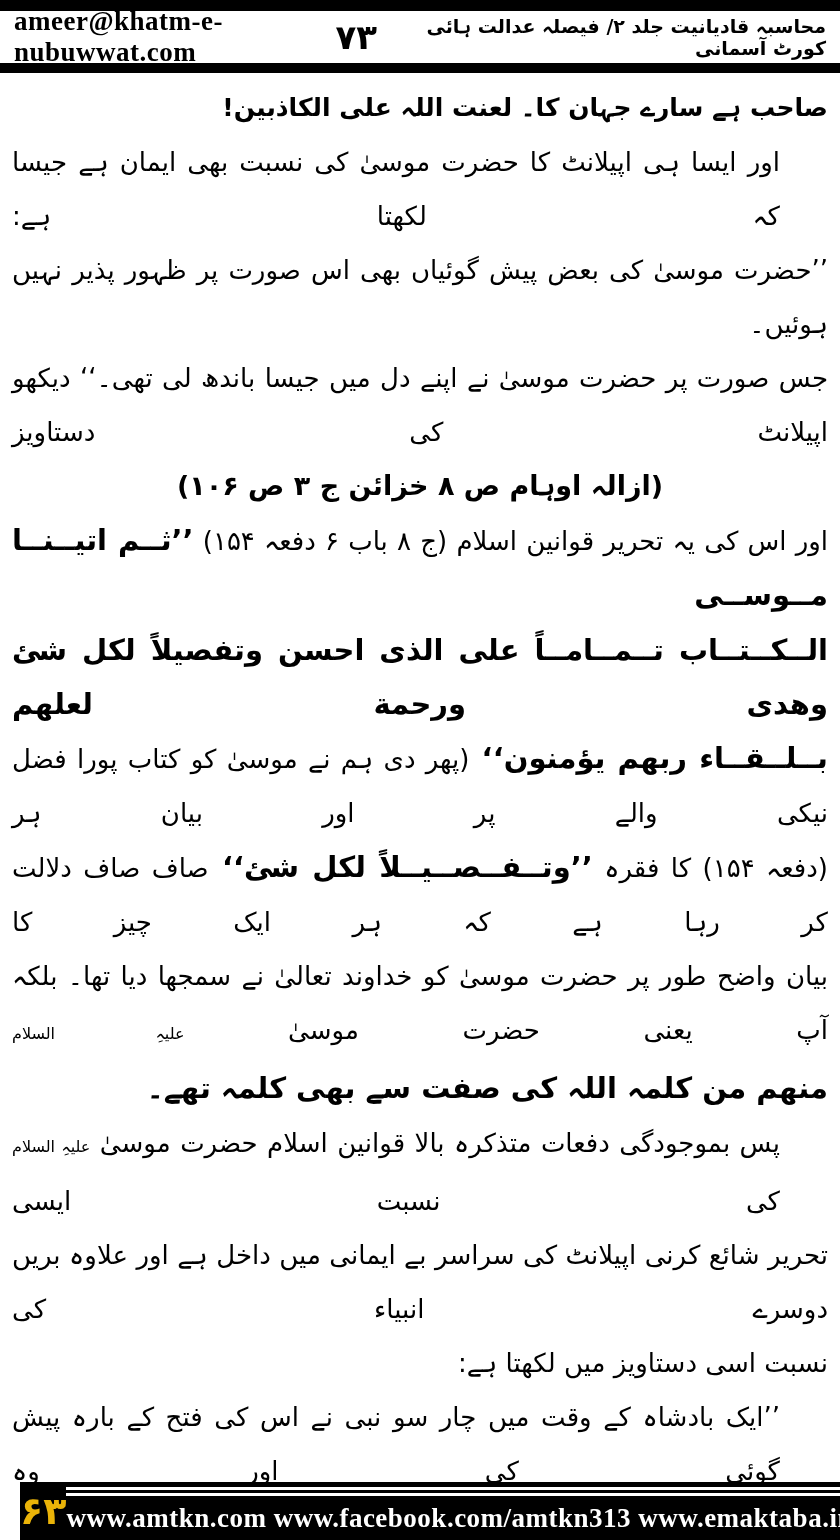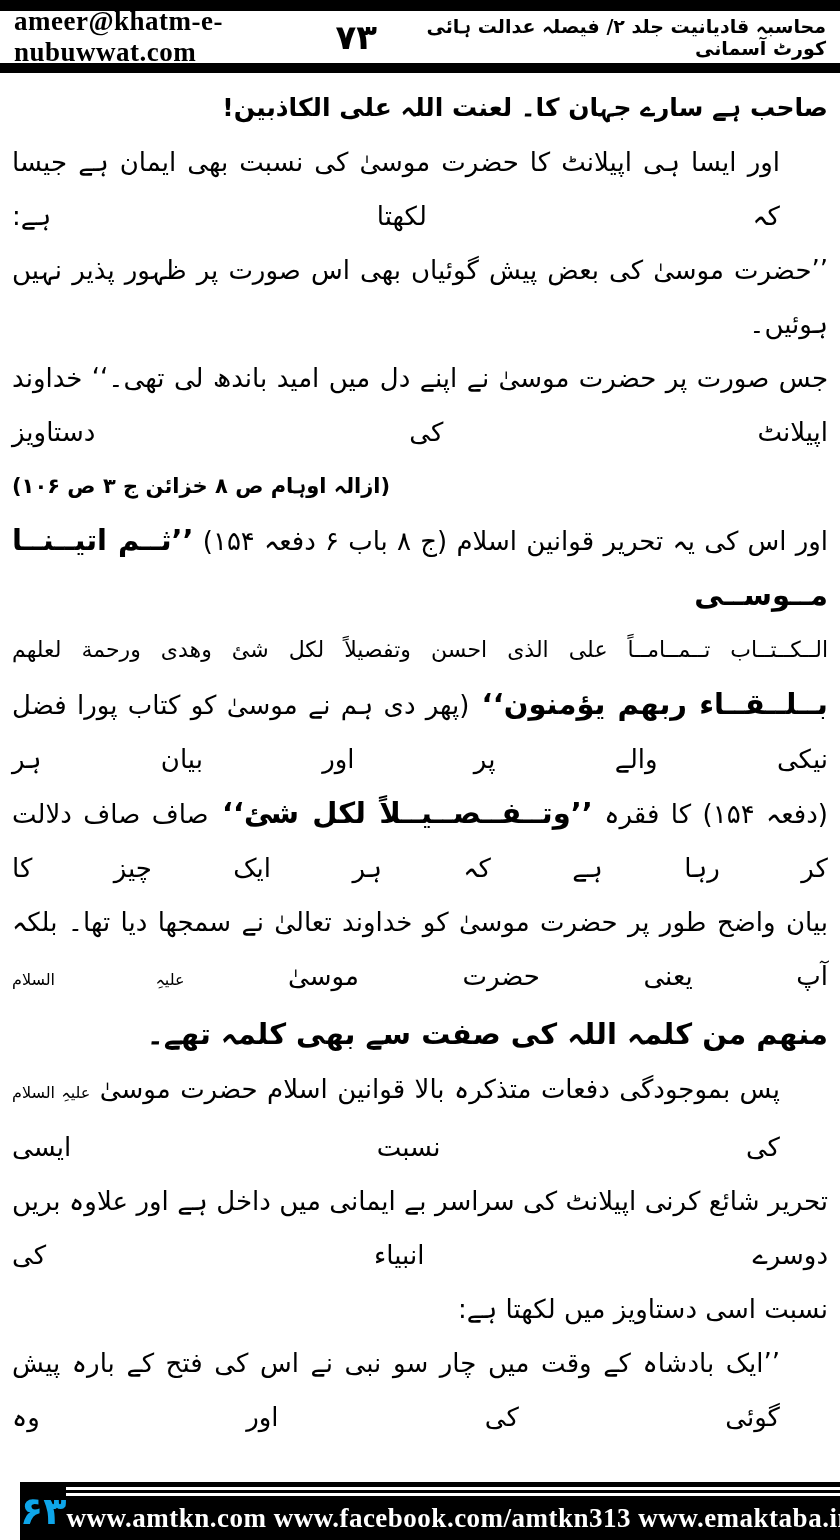--- a/index.html
+++ b/index.html
@@ -37,31 +37,31 @@
   .line{
     direction:rtl;
     font-size:26px;line-height:54px;
     color:#000;
   }
   .just{text-align:justify;text-align-last:justify;}
   .right{text-align:right;}
   .lead{font-weight:bold;font-size:25px;text-align:right;}
   .indent1{padding-right:48px;}
   .ar{font-weight:bold;font-size:29px;}
-  .ar-line{font-weight:normal;font-size:22px;}
+  .ar-line{font-weight:bold;font-size:29px;}
   .sm{font-size:16px;}
-  .cite{font-size:21px;text-align:left;font-weight:bold;}
+  .cite{font-size:27px;text-align:center;font-weight:bold;}
   
   .footer{
     position:absolute;left:0;bottom:0;width:840px;height:58px;
     display:flex;background:#fff;
   }
   .badge{
     margin-left:20px;width:82px;height:58px;background:#000;
-    color:#0ea5e9;font-family:"DejaVu Sans",sans-serif;
+    color:#eab308;font-family:"DejaVu Sans",sans-serif;
     font-size:38px;font-weight:bold;
     display:flex;align-items:center;justify-content:center;
     direction:rtl;
   }
   .footer-main{flex:1;display:flex;flex-direction:column;}
   .f-rule-a{height:5px;background:#000;}
   .f-gap{height:3px;background:#fff;}
   .f-rule-b{height:3px;background:#000;}
   .url-bar{
     flex:1;background:#000;color:#fff;margin-top:3px;
@@ -84,21 +84,21 @@
       <span class="page-num">۷۳</span>
     </div>
   </div>
 
   <div class="header-rule"></div>
 
   <main class="body">
       <div class="line lead"><span>صاحب ہے سارے جہان کا۔ لعنت اللہ علی الکاذبین!</span></div>
       <div class="line just indent1"><span>اور ایسا ہی اپیلانٹ کا حضرت موسیٰ کی نسبت بھی ایمان ہے جیسا کہ لکھتا ہے:</span></div>
       <div class="line just"><span>’’حضرت موسیٰ کی بعض پیش گوئیاں بھی اس صورت پر ظہور پذیر نہیں ہوئیں۔</span></div>
-      <div class="line just"><span>جس صورت پر حضرت موسیٰ نے اپنے دل میں امید باندھ لی تھی۔‘‘ خداوند اپیلانٹ کی دستاویز</span></div>
+      <div class="line just"><span>جس صورت پر حضرت موسیٰ نے اپنے دل میں جیسا باندھ لی تھی۔‘‘ دیکھو اپیلانٹ کی دستاویز</span></div>
       <div class="line cite"><span>(ازالہ اوہام ص ۸ خزائن ج ۳ ص ۱۰۶)</span></div>
       <div class="line just"><span>اور اس کی یہ تحریر قوانین اسلام (ج ۸ باب ۶ دفعہ ۱۵۴) </span><span class="ar">’’ثــم اتیــنــا مــوســی</span></div>
       <div class="line just ar-line"><span>الــکــتــاب تــمــامــاً علی الذی احسن وتفصیلاً لکل شئ وھدی ورحمة لعلھم</span></div>
       <div class="line just"><span class="ar">بــلــقــاء ربھم یؤمنون‘‘ </span><span>(پھر دی ہم نے موسیٰ کو کتاب پورا فضل نیکی والے پر اور بیان ہر</span></div>
       <div class="line just"><span>(دفعہ ۱۵۴) کا فقرہ </span><span class="ar">’’وتــفــصــیــلاً لکل شئ‘‘ </span><span>صاف صاف دلالت کر رہا ہے کہ ہر ایک چیز کا</span></div>
       <div class="line just"><span>بیان واضح طور پر حضرت موسیٰ کو خداوند تعالیٰ نے سمجھا دیا تھا۔ بلکہ آپ یعنی حضرت موسیٰ </span><span class="sm">علیہِ السلام</span></div>
       <div class="line right"><span class="ar">منھم من کلمہ اللہ </span><span class="ar">کی صفت سے بھی کلمہ تھے۔</span></div>
       <div class="line just indent1"><span>پس بموجودگی دفعات متذکرہ بالا قوانین اسلام حضرت موسیٰ </span><span class="sm">علیہِ السلام</span><span> کی نسبت ایسی</span></div>
       <div class="line just"><span>تحریر شائع کرنی اپیلانٹ کی سراسر بے ایمانی میں داخل ہے اور علاوہ بریں دوسرے انبیاء کی</span></div>
       <div class="line right"><span>نسبت اسی دستاویز میں لکھتا ہے:</span></div>

